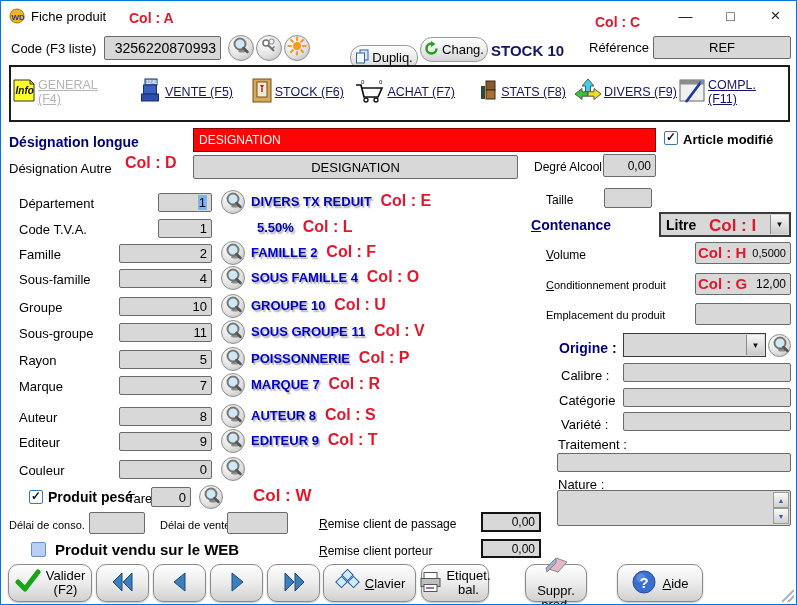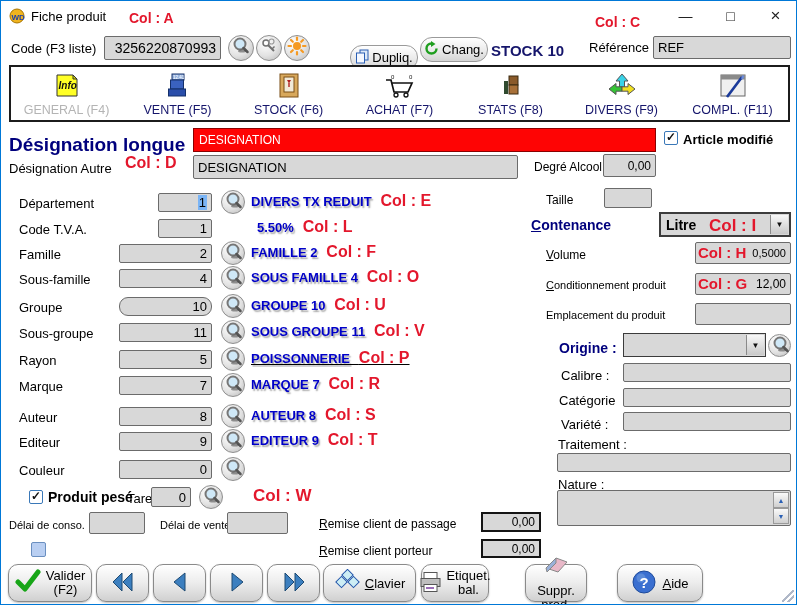--- a/index.html
+++ b/index.html
@@ -6,39 +6,39 @@
   .win{position:relative;width:795px;height:603px;border:1px solid #0078d7;background:#fff;overflow:hidden;}
   .abs{position:absolute;white-space:nowrap;}
   .lbl{position:absolute;font-size:13px;color:#000;white-space:nowrap;}
   .navy{color:#00007d;font-weight:bold;}
   .colred{color:#e3172c;font-weight:bold;font-size:16px;white-space:nowrap;}
   .colred.big{font-size:14px;}
   .link{color:#0000c8;font-weight:bold;font-size:13px;text-shadow:1.5px 1.5px 1.5px #a8a8a8;white-space:nowrap;}
   .u{text-decoration:underline;}
   .fld{position:absolute;background:#d8d8d8;border:1px solid #6b6b6b;border-radius:2px;box-sizing:border-box;
        font-size:13px;display:flex;align-items:center;justify-content:flex-end;padding:0 4px;color:#000;}
-  .fld.lft{justify-content:flex-start;}
+  .fld.lft{justify-content:center;}
   .fld.heavy{border:2px solid #141414;border-radius:0;font-size:12px;}
   .fld.sel span{background:#7ab4f5;padding:0 1px;}
   .redfld{position:absolute;left:192px;top:127px;width:463px;height:24px;background:#fe0404;border:1px solid #8a0000;
        color:#fff;font-size:12px;display:flex;align-items:center;padding:0 5px;box-sizing:border-box;}
   .magbtn{position:absolute;width:24px;height:24px;border-radius:50%;border:1px solid #8f8f8f;box-sizing:border-box;
        background:radial-gradient(circle at 35% 30%,#ffffff,#e2e2e2 55%,#b8b8b8);
        display:flex;align-items:center;justify-content:center;}
   .cb{position:absolute;width:14px;height:14px;background:#fff;border:1px solid #3a78b8;box-sizing:border-box;
        border-radius:2px;font-size:12px;line-height:11px;text-align:center;color:#101010;font-weight:bold;}
   .cb.checked::before{content:"✓";}
   .cb.webcb{background:#b9cff2;border:1px solid #6a8fc0;width:15px;height:15px;}
   .combo{position:absolute;background:#d8d8d8;border:1px solid #3c3c3c;box-sizing:border-box;display:flex;align-items:center;}
   .combo .arrowbtn{position:absolute;right:1px;top:1px;bottom:1px;width:17px;background:linear-gradient(#f7f7f7,#c9c9c9);
        border-left:1px solid #8a8a8a;display:flex;align-items:center;justify-content:center;font-size:8px;color:#101010;}
   .tabbar{position:absolute;left:8px;top:64px;width:781px;height:57px;border:2px solid #1c1c1c;background:#fff;
        display:flex;box-sizing:border-box;}
-  .tab{flex:1;display:flex;flex-direction:column;align-items:center;justify-content:flex-end;padding-bottom:3px;
-       gap:1px;font-size:12.5px;color:#15156b;cursor:default;}
+  .tab{flex:1;display:flex;align-items:center;justify-content:flex-end;padding-bottom:3px;
+       gap:1px;font-size:12.5px;color:#15156b;cursor:default;text-decoration:underline;}
   .tab.active{color:#b4b4b4;}
   .btn{position:absolute;top:563px;height:38px;border-radius:10px;border:1px solid #8a8a8a;box-sizing:border-box;
        background:linear-gradient(#ffffff,#ececec 50%,#d0d0d0);box-shadow:inset 0 1px 0 #fff,0 1px 2px rgba(0,0,0,.25);
        display:flex;align-items:center;justify-content:center;gap:5px;font-size:13px;color:#000;}
   .btn .two{display:flex;flex-direction:column;align-items:center;line-height:1.05;}
   .pill{position:absolute;height:25px;border-radius:12px;border:1px solid #9a9a9a;box-sizing:border-box;
        background:linear-gradient(#ffffff,#e8e8e8 60%,#d4d4d4);display:flex;align-items:center;justify-content:center;
        gap:3px;font-size:13px;}
   .wbtn{position:absolute;top:0;width:45px;height:30px;display:flex;align-items:center;justify-content:center;
        font-size:14px;color:#222;}
@@ -188,21 +188,21 @@
       <span><svg width="30" height="27">
             <rect x="3" y="3" width="24" height="21" fill="#f0f0f0" stroke="#666"></rect>
             <rect x="3" y="3" width="24" height="4.5" fill="#8a8a8a"></rect>
             <line x1="24" y1="5" x2="9" y2="25" stroke="#1a3a9a" stroke-width="2.6"></line>
             <line x1="25.5" y1="3.5" x2="24" y2="7" stroke="#6a8ad8" stroke-width="2.2"></line>
           </svg></span>
       <span>COMPL. (F11)</span>
     </div>
   </div>
 
-  <div class="lbl navy" style="left:8px;top:133px;font-size:19px;">Désignation longue</div>
+  <div class="lbl navy" style="left:8px;top:133px;font-size:14px;">Désignation longue</div>
   <div class="redfld">
       <span>DESIGNATION</span>
     </div>
   <div class="cb checked" style="left:663px;top:130px;"></div>
   <div class="lbl" style="left:682px;top:131px;font-weight:bold;">Article modifié</div>
 
   <div class="lbl" style="left:8px;top:160px;">Désignation Autre</div>
   <div class="colred abs" style="left:124px;top:153px;">Col : D</div>
   <div class="fld lft" style="left:192px;top:154px;width:325px;height:24px;">
       <span>DESIGNATION</span>
@@ -245,21 +245,21 @@
       <span>4</span>
     </div>
   <div class="magbtn" style="left:220px;top:265px;">
       <span><svg width="19" height="19">
           <use href="#magGlass"></use>
         </svg></span>
     </div>
   <div class="abs" style="left:250px;top:267px;"><span class="link">SOUS FAMILLE 4</span>&nbsp;&nbsp;<span class="colred">Col : O</span></div>
 
   <div class="lbl" style="left:18px;top:299px;">Groupe</div>
-  <div class="fld" style="left:118px;top:296px;width:93px;height:19px;border-radius:9px;">
+  <div class="fld" style="left:118px;top:296px;width:93px;height:19px;">
       <span>10</span>
     </div>
   <div class="magbtn" style="left:220px;top:293px;">
       <span><svg width="19" height="19">
           <use href="#magGlass"></use>
         </svg></span>
     </div>
   <div class="abs" style="left:250px;top:295px;"><span class="link">GROUPE 10</span>&nbsp;&nbsp;<span class="colred">Col : U</span></div>
 
   <div class="lbl" style="left:18px;top:325px;">Sous-groupe</div>
@@ -275,21 +275,21 @@
 
   <div class="lbl" style="left:18px;top:352px;">Rayon</div>
   <div class="fld" style="left:118px;top:349px;width:93px;height:19px;">
       <span>5</span>
     </div>
   <div class="magbtn" style="left:220px;top:346px;">
       <span><svg width="19" height="19">
           <use href="#magGlass"></use>
         </svg></span>
     </div>
-  <div class="abs" style="left:250px;top:348px;text-decoration:underline;"><span class="link">POISSONNERIE</span>&nbsp;&nbsp;<span class="colred">Col : P</span></div>
+  <div class="abs" style="left:250px;top:348px;"><span class="link">POISSONNERIE</span>&nbsp;&nbsp;<span class="colred">Col : P</span></div>
 
   <div class="lbl" style="left:18px;top:378px;">Marque</div>
   <div class="fld" style="left:118px;top:375px;width:93px;height:19px;">
       <span>7</span>
     </div>
   <div class="magbtn" style="left:220px;top:372px;">
       <span><svg width="19" height="19">
           <use href="#magGlass"></use>
         </svg></span>
     </div>
@@ -348,20 +348,21 @@
   <div class="fld" style="left:226px;top:511px;width:61px;height:22px;">
       <span></span>
     </div>
 
   <div class="lbl" style="left:318px;top:516px;font-size:12px;"><span class="u">R</span><span>emise client de passage</span></div>
   <div class="fld heavy" style="left:480px;top:511px;width:60px;height:20px;">
       <span>0,00</span>
     </div>
 
   <div class="cb webcb" style="left:30px;top:541px;"></div>
+  <div class="lbl" style="left:54px;top:540px;font-weight:bold;font-size:15px;">Produit vendu sur le WEB</div>
 
   <div class="lbl" style="left:318px;top:543px;font-size:12px;"><span class="u">R</span><span>emise client porteur</span></div>
   <div class="fld heavy" style="left:480px;top:538px;width:60px;height:19px;">
       <span>0,00</span>
     </div>
 
   <div class="lbl" style="left:545px;top:192px;font-size:12px;">Taille</div>
   <div class="fld" style="left:603px;top:187px;width:48px;height:20px;">
       <span></span>
     </div>

